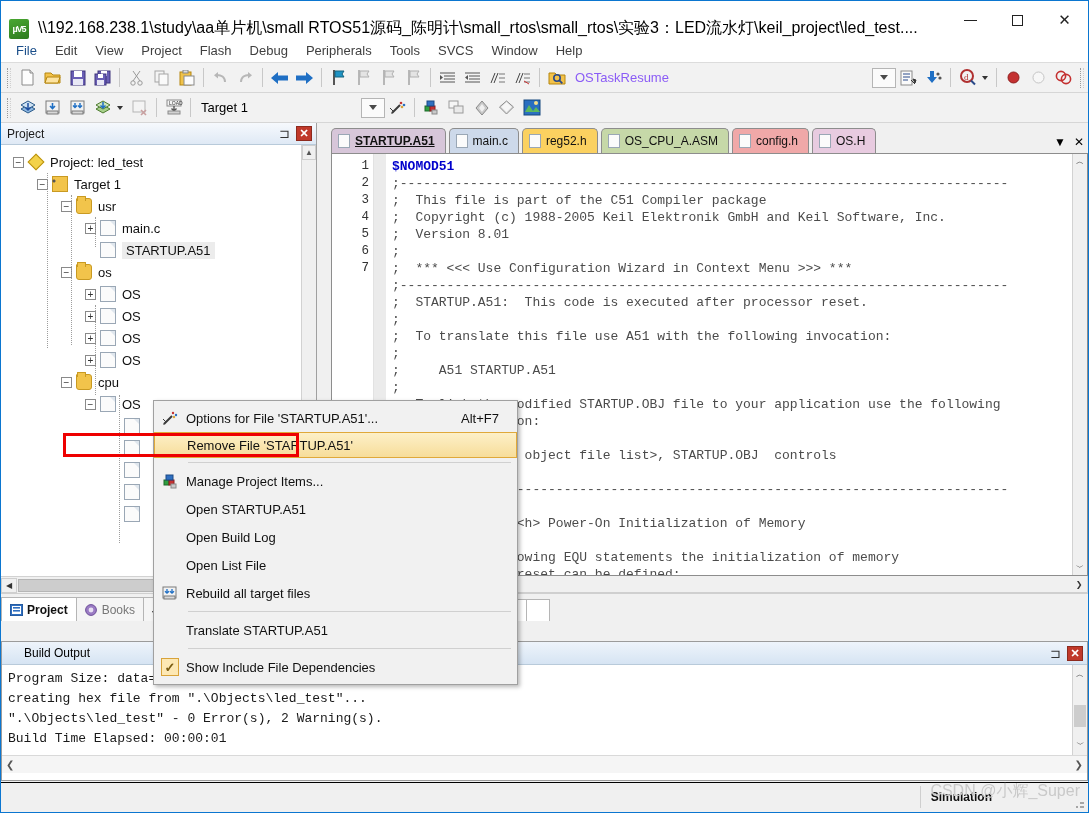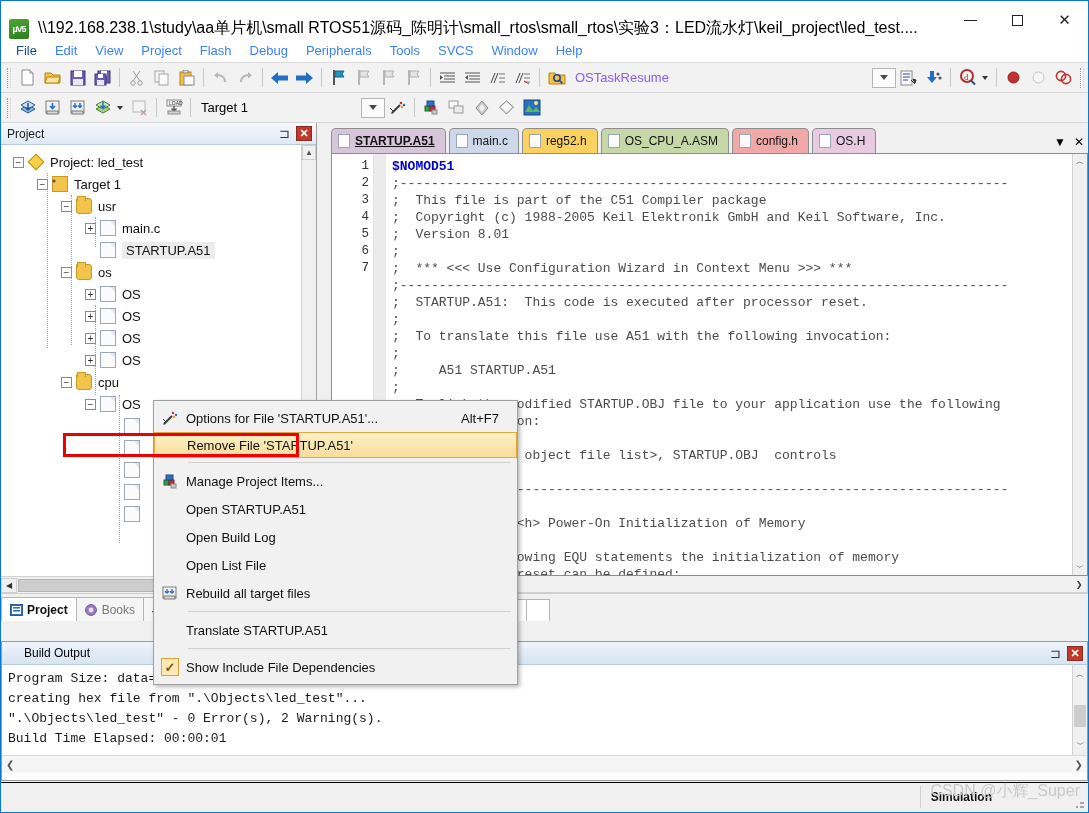--- a/index.html
+++ b/index.html
@@ -60,21 +60,21 @@
   .menubar {
     height: 24px;
     background: #ffffff;
     display: flex; align-items: center;
     padding-left: 6px;
     border-bottom: 1px solid #dcdcdc;
   }
   .menu-item {
     padding: 3px 9px;
     font-size: 13px;
-    color: #3b82f6;
+    color: #404040;
     cursor: default;
     white-space: nowrap;
   }
   .menu-item:first-child { color:#1b4f8a; }
 
   
   .toolbar {
     height: 30px;
     background: #f2f2f2;
     display: flex; align-items: center;

